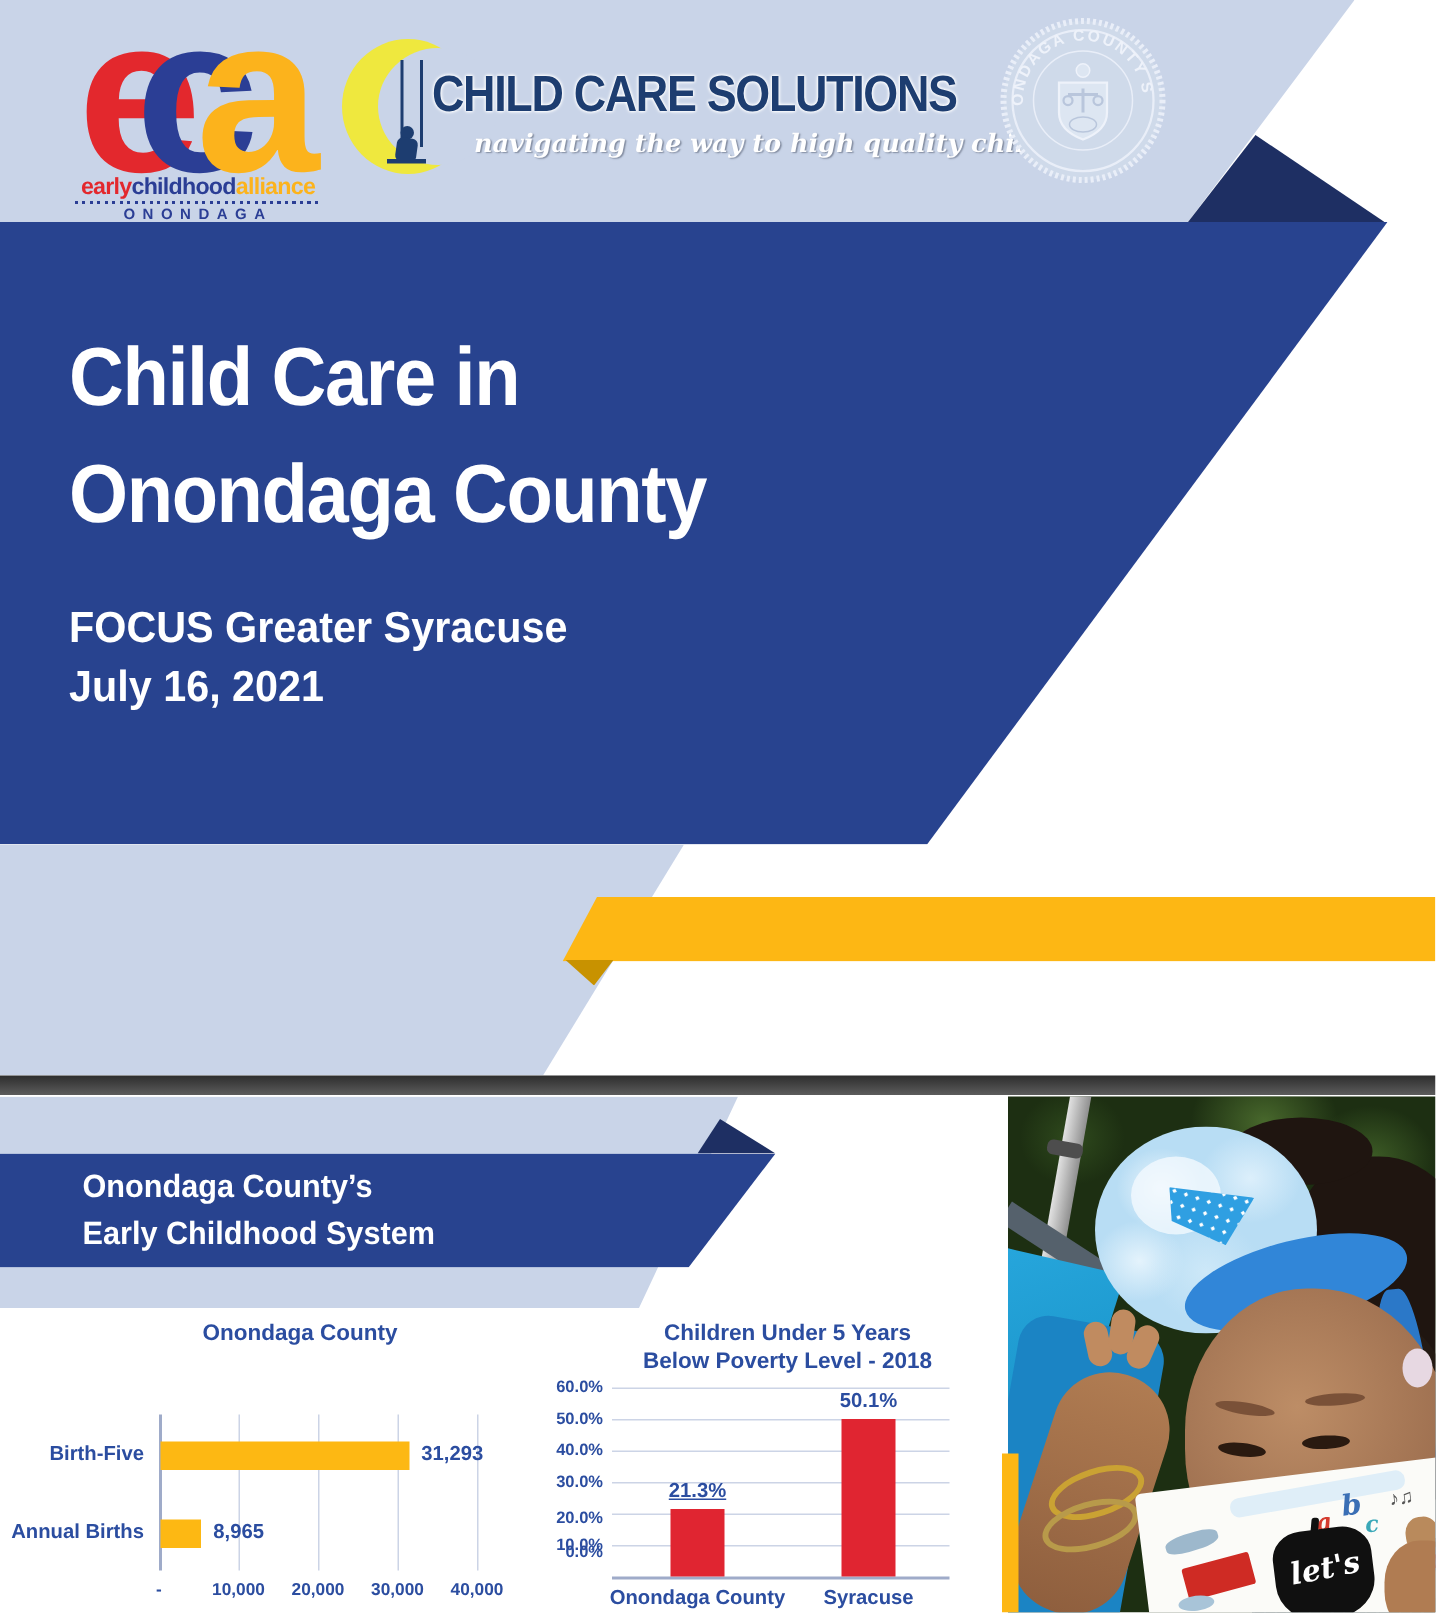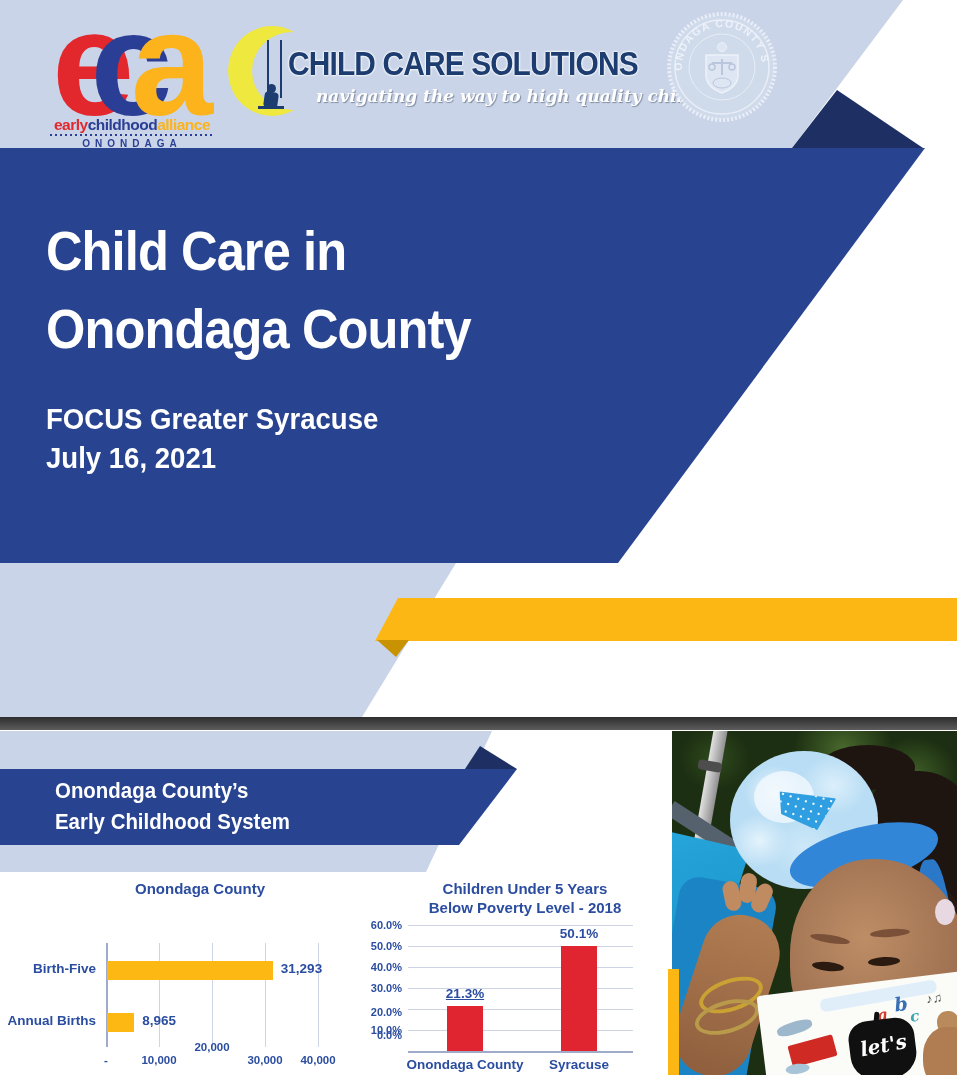--- a/index.html
+++ b/index.html
@@ -233,21 +233,21 @@
 <div class="chart" id="chart1">
   <div class="chart-title">
     <div>Onondaga County</div>
   </div>
   <div id="plot1">
       <div class="axis-v" style="left: 0px;"></div>
       <div class="tick-x" style="left: -40px; top: 111px;">-</div>
       <div class="grid-v" style="left: 53px;"></div>
       <div class="tick-x" style="left: 13px; top: 111px;">10,000</div>
       <div class="grid-v" style="left: 106px;"></div>
-      <div class="tick-x" style="left: 66px; top: 98px;">20,000</div>
+      <div class="tick-x" style="left: 66px; top: 111px;">20,000</div>
       <div class="grid-v" style="left: 159px;"></div>
       <div class="tick-x" style="left: 119px; top: 111px;">30,000</div>
       <div class="grid-v" style="left: 212px;"></div>
       <div class="tick-x" style="left: 172px; top: 111px;">40,000</div>
       <div class="hbar" style="top: 17.5px; width: 165.853px; background: rgb(253, 184, 19);"></div>
       <div class="val-label" style="left: 174.853px; top: 18px;">31,293</div>
       <div class="cat-label-h" style="top: 18px;">Birth-Five</div>
       <div class="hbar" style="top: 69.5px; width: 27.1837px; background: rgb(253, 184, 19);"></div>
       <div class="val-label" style="left: 36.1837px; top: 70px;">8,965</div>
       <div class="cat-label-h" style="top: 70px;">Annual Births</div>

